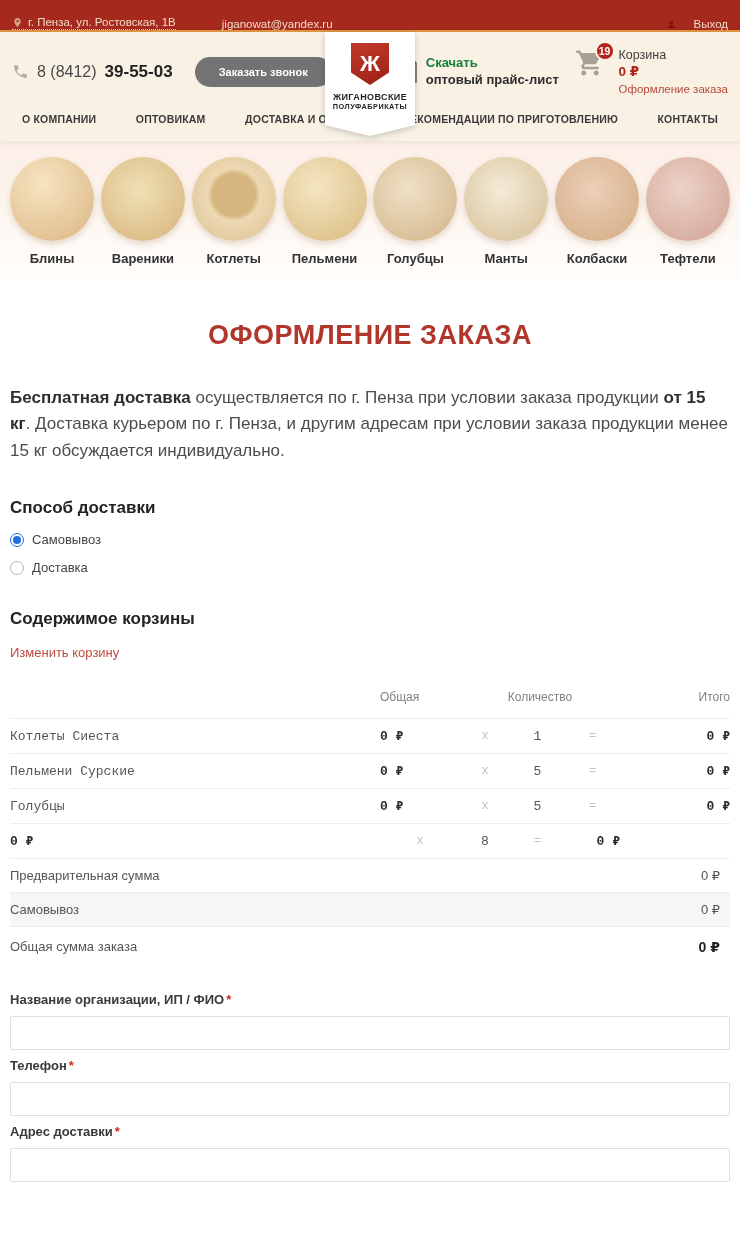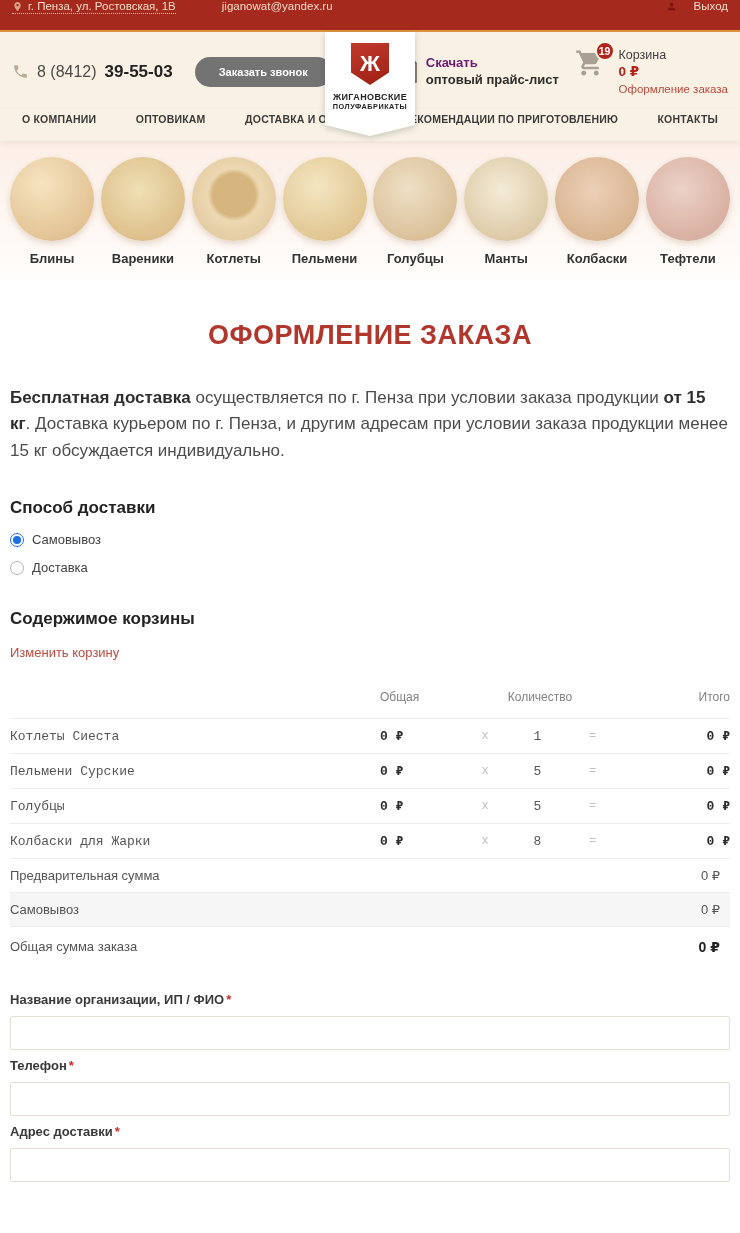--- a/index.html
+++ b/index.html
@@ -6,21 +6,21 @@
   body {
     font-family: "Liberation Sans", "DejaVu Sans", sans-serif;
     background:#fff; color:#3d3d3d;
     width:740px; margin:0 auto;
   }
   .page { width:740px; position:relative; }
 
   
   .topbar {
     background:#a5291c; height:32px;
-    display:flex; align-items:flex-start;
+    display:flex; align-items:flex-end;
     padding:0 12px; font-size:11.5px;
     border-bottom:2px solid #dd9440;
     position:relative; z-index:1;
   }
   .topbar a, .topbar .tb-text { color:#f3dcc8; text-decoration:none; }
   .tb-address { display:flex; align-items:center; gap:5px; border-bottom:1px dotted #e8c9ae; padding-bottom:1px; cursor:pointer;}
   .tb-email { margin-left:46px; cursor:pointer;}
   .tb-spacer { flex:1; }
   .tb-logout { display:flex; align-items:center; gap:17px; cursor:pointer;}
   .tb-icon { width:11px; height:11px; fill:#d8a183; }
@@ -56,21 +56,21 @@
     clip-path: polygon(0 0, 100% 0, 100% 70%, 50% 100%, 0 70%);
     display:flex; align-items:center; justify-content:center;
     color:#fff; font-weight:bold; font-size:22px; line-height:1;
   }
   .logo-line1 { margin-top:7px; font-size:9px; font-weight:bold; color:#242424; letter-spacing:.4px;}
   .logo-line2 { font-size:7.3px; font-weight:bold; color:#242424; letter-spacing:.5px;}
 
   .dl-block { margin-left:62px; display:flex; align-items:flex-start; gap:8px; cursor:pointer;}
   .icon-doc { width:24px; height:28px; stroke:#6d675c; fill:none; stroke-width:1.6; }
   .dl-text { font-size:13px; line-height:1.25; color:#2e2e2e; font-weight:bold;}
-  .dl-text .dl-link { color:#701a75;margin-top:32px; }
+  .dl-text .dl-link { color:#15803d;margin-top:32px; }
   .cart-block { margin-left:auto; display:flex; gap:10px; }
   .cart-icon-wrap { position:relative; width:34px; height:30px; }
   .icon-cart { width:30px; height:30px; fill:#a99f92; }
   .cart-badge {
     position:absolute; top:-7px; right:-6px;
     background:#b2231a; color:#fff; font-size:10.5px; font-weight:bold;
     width:20px; height:20px; border-radius:50%;
     display:flex; align-items:center; justify-content:center;
     border:2px solid #f8f1e4;
   }
@@ -311,21 +311,20 @@
     </div>
     <div class="tbl-row">
       <span class="c-name">Голубцы</span>
       <span class="c-price">0 ₽</span>
       <span class="c-x">x</span>
       <span class="c-qty">5</span>
       <span class="c-eq">=</span>
       <span class="c-total">0 ₽</span>
     </div>
     <div class="tbl-row">
-      <span class="c-name">Колбаски для Жарки</span>
       <span class="c-price">0 ₽</span>
       <span class="c-x">x</span>
       <span class="c-qty">8</span>
       <span class="c-eq">=</span>
       <span class="c-total">0 ₽</span>
     </div>
 
     <div class="sum-row">
       <span class="s-label">Предварительная сумма</span>
       <span class="s-val">0 ₽</span>

